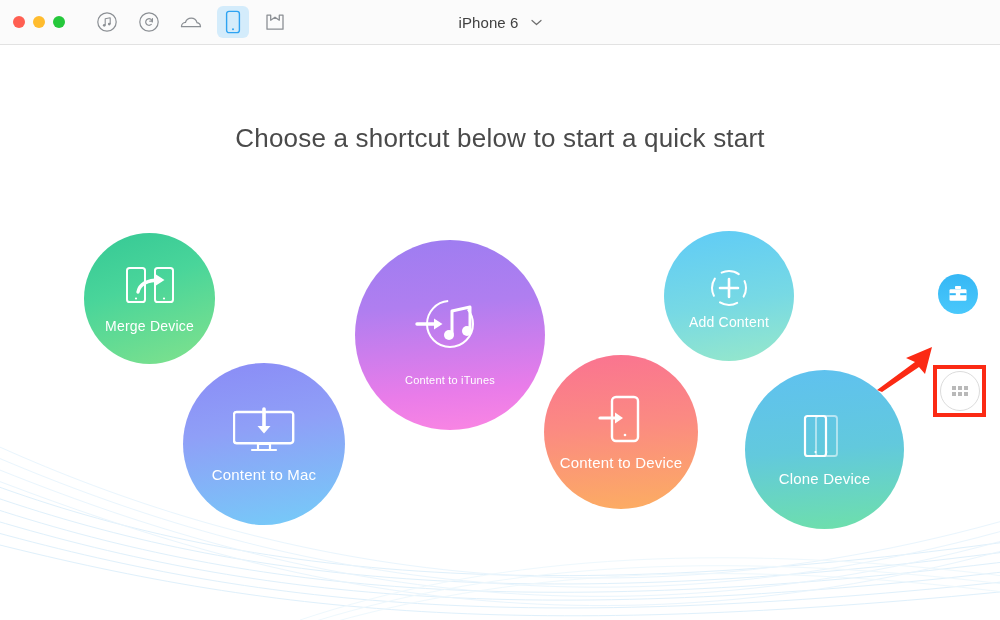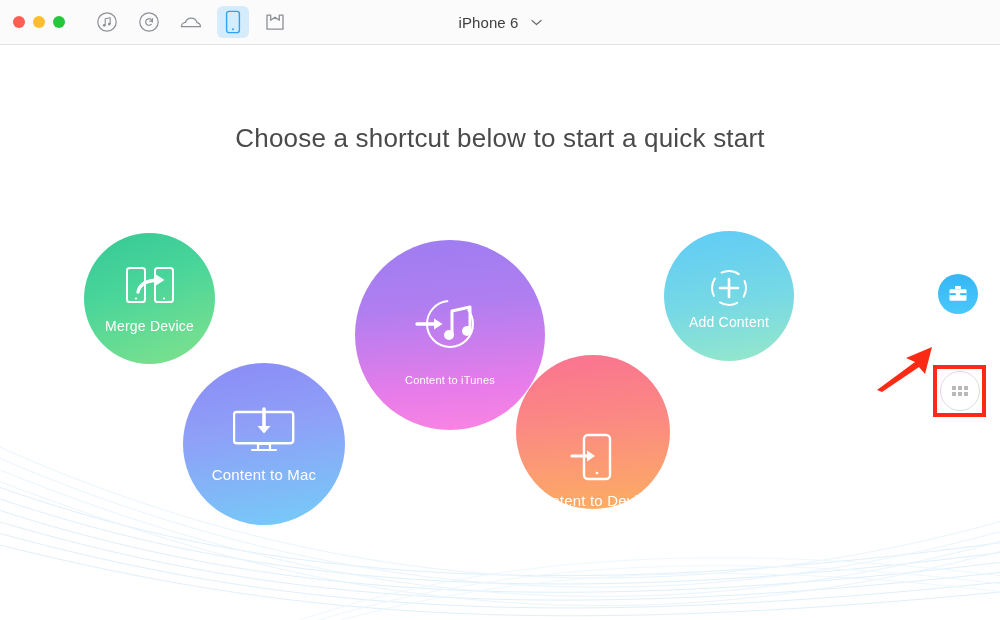--- a/index.html
+++ b/index.html
@@ -58,21 +58,21 @@
     color:#fff; text-align:center; user-select:none;
   }
   .bubble .ic{ display:flex; align-items:center; justify-content:center; }
   .bubble .lbl{ font-size:14px; color:#ffffff; letter-spacing:.2px; }
 
   
   #merge   { left:84px;  top:188px; width:131px; height:131px; }
   #itunes  { left:355px; top:195px; width:190px; height:190px; }
   #addc    { left:664px; top:186px; width:130px; height:130px; }
   #tomac   { left:183px; top:318px; width:162px; height:162px; }
-  #todev   { left:516px; top:310px; width:154px; height:154px;justify-content:flex-end; }
+  #todev   { left:544px; top:310px; width:154px; height:154px; }
   #clone   { left:745px; top:325px; width:159px; height:159px; }
 
   #merge  .lbl{ margin-top:6px; }
   #itunes .lbl{ margin-top:10px; font-size:11px; }
   #addc   .lbl{ margin-top:1px; }
   #tomac  .lbl{ margin-top:8px; font-size:15px; }
   #todev  .lbl{ margin-top:7px; font-size:15px; }
   #clone  .lbl{ margin-top:8px; font-size:15px; }
 
   
@@ -244,20 +244,31 @@
         <svg width="50" height="54" viewBox="0 0 50 54">
           <rect x="16" y="4" width="26" height="44" rx="4" fill="none" stroke="#fff" stroke-width="2.4"></rect>
           <circle cx="29" cy="42" r="1.3" fill="#fff"></circle>
           <path d="M4 25 H 22" stroke="#fff" stroke-width="3.2" stroke-linecap="round"></path>
           <path d="M19 19.5 L27 25 L19 30.5 Z" fill="#fff"></path>
         </svg>
       </span>
       <span class="lbl">Content to Device</span>
     </div>
 
+    <div class="bubble" id="clone" style="background:linear-gradient(175deg,#5fc1f0 0%,#62c9dd 50%,#6ee0a9 100%);">
+      <span class="ic">
+        <svg width="56" height="50" viewBox="0 0 56 50">
+          <rect x="19" y="4" width="21" height="40" rx="2.6" fill="none" stroke="#ffffff" stroke-width="1.8" opacity="0.55"></rect>
+          <circle cx="29.5" cy="40" r="1" fill="#fff" opacity="0.55"></circle>
+          <rect x="8" y="4" width="21" height="40" rx="2.6" fill="none" stroke="#fff" stroke-width="2.2"></rect>
+          <circle cx="18.5" cy="40" r="1.1" fill="#fff"></circle>
+        </svg>
+      </span>
+      <span class="lbl">Clone Device</span>
+    </div>
 
     <div class="toolbox-btn">
       <svg width="20" height="18" viewBox="0 0 20 18">
         <rect x="7" y="1" width="6" height="3" rx="0.8" fill="#fff"></rect>
         <rect x="1.5" y="4.2" width="17" height="11.6" rx="1.2" fill="#fff"></rect>
         <rect x="1.5" y="8.2" width="17" height="2" fill="#35b7f5"></rect>
         <rect x="7.8" y="7" width="4.4" height="4.4" rx="0.6" fill="#fff"></rect>
       </svg>
     </div>
 

